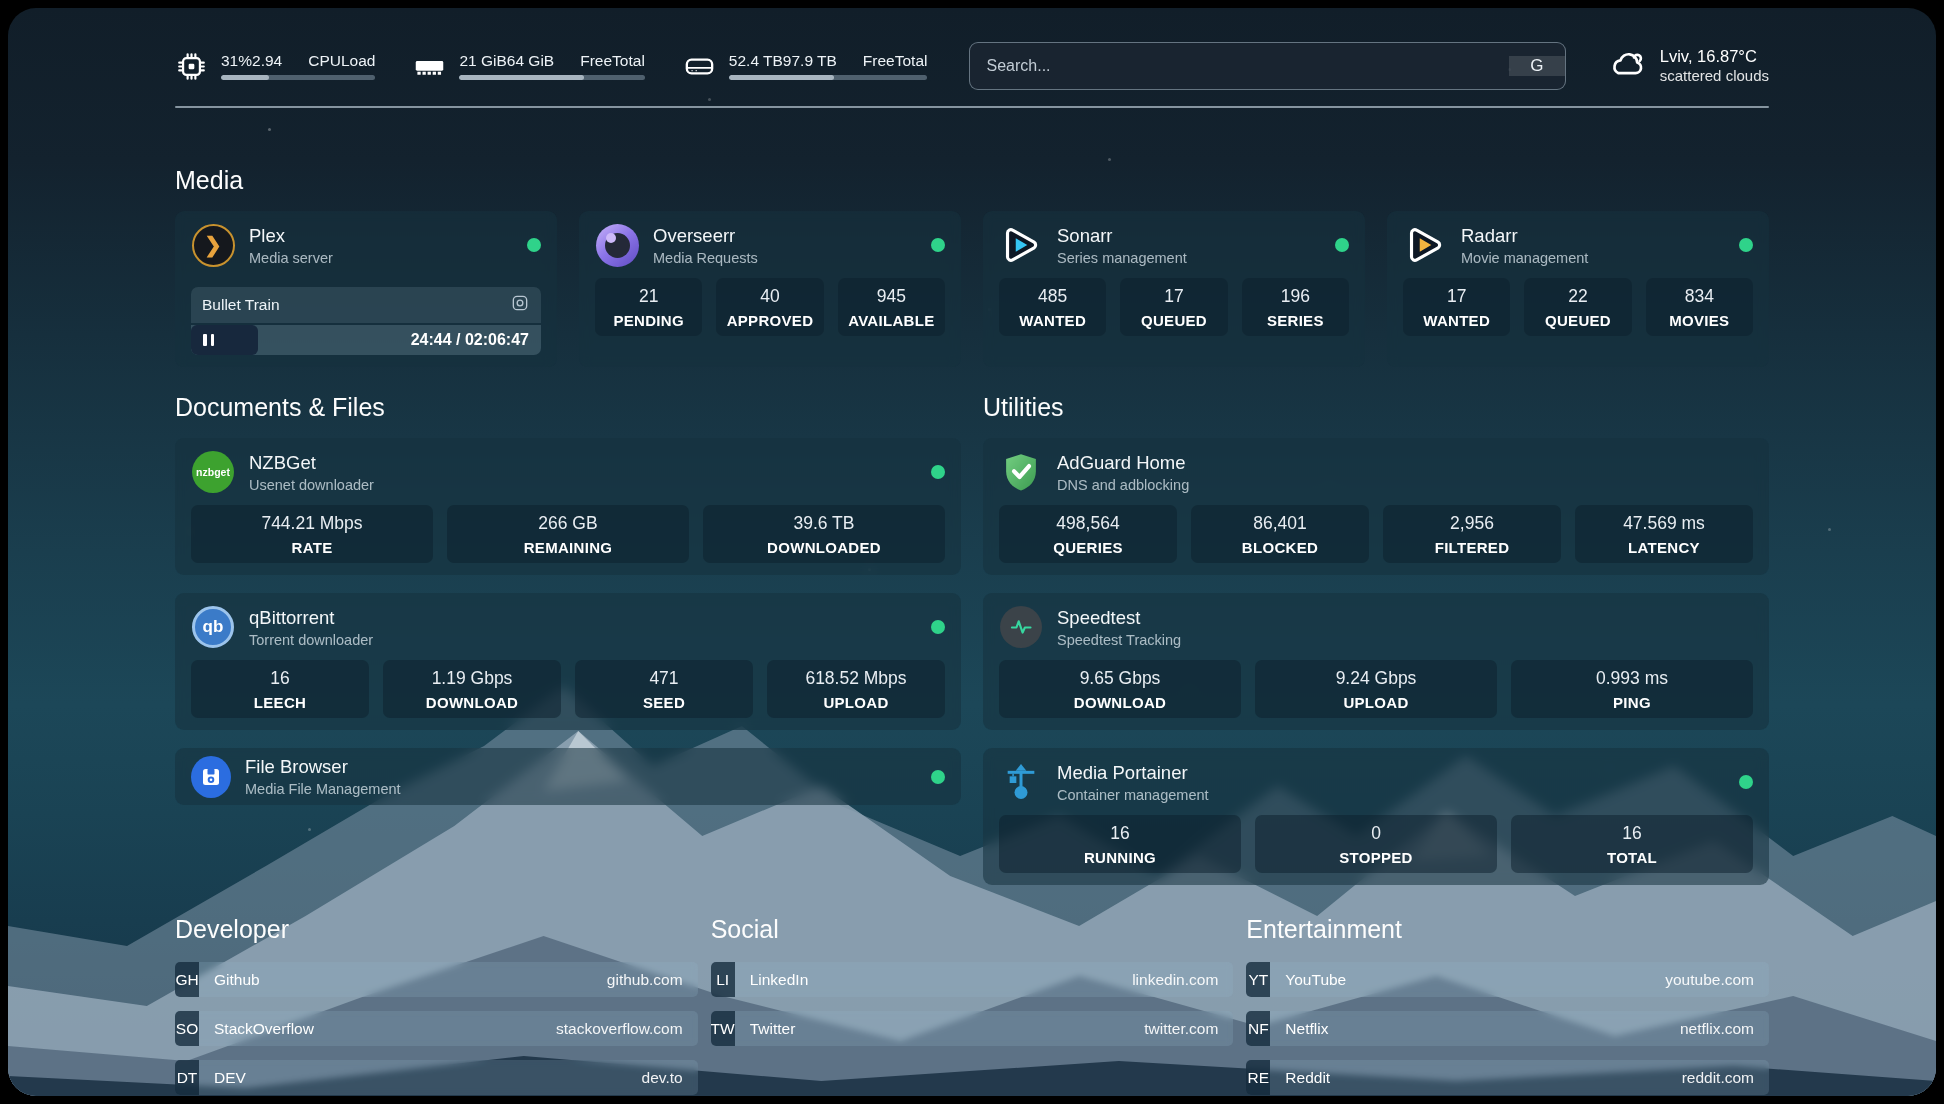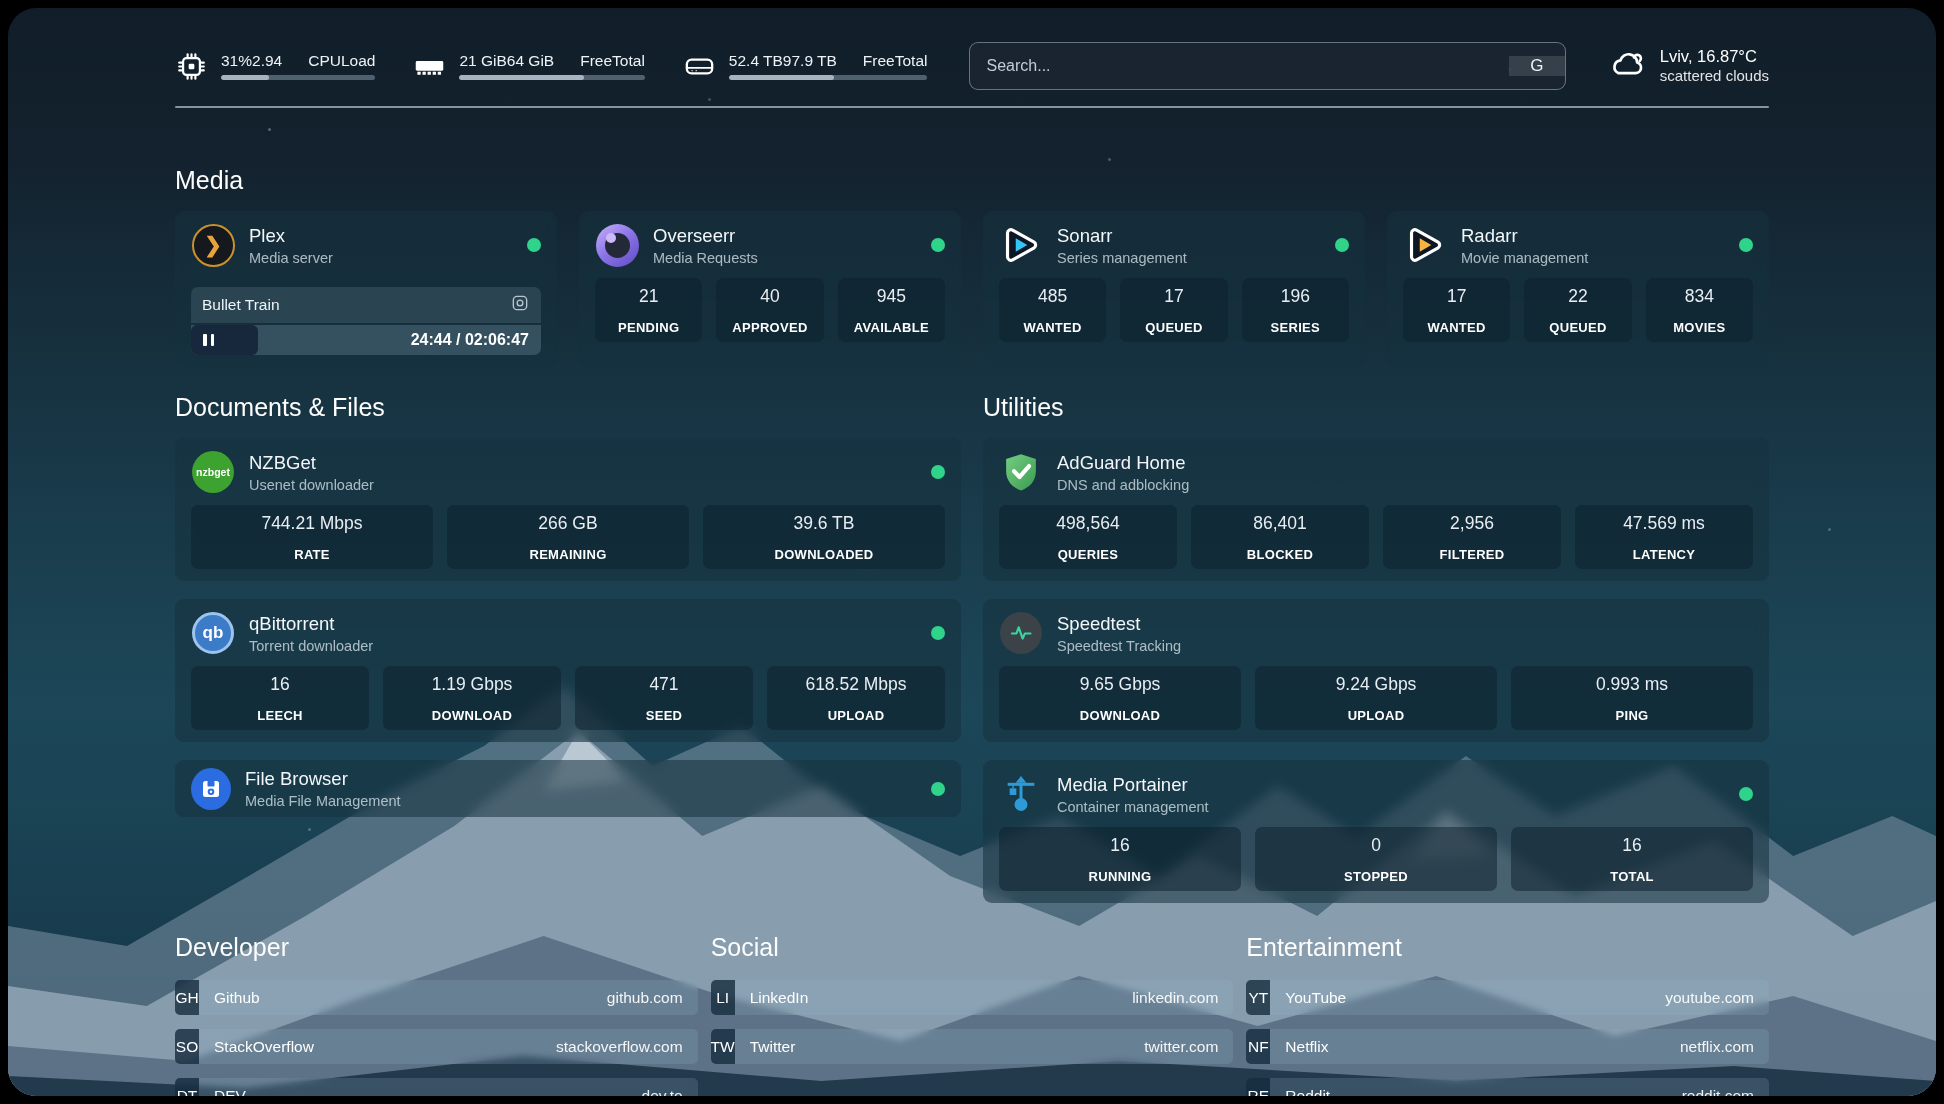--- a/index.html
+++ b/index.html
@@ -64,21 +64,21 @@
   .card-head { display: flex; align-items: center; gap: 14px; }
   .app-ic { width: 44px; height: 44px; flex: none; display: flex; align-items: center; justify-content: center; }
   .card-titles { flex: 1; min-width: 0; }
   .card-name { font-size: 18.5px; color: #f4f7f9; }
   .card-sub { font-size: 14.5px; color: rgba(222,233,240,.74); margin-top: 3px; white-space: nowrap; }
   .dot { width: 14px; height: 14px; border-radius: 50%; background: #2fd38a; flex: none; }
 
   .stat-row { display: flex; gap: 14px; margin-top: 11px; }
   .stat { flex: 1; background: rgba(12,32,44,.5); border-radius: 7px; text-align: center; padding: 8px 6px 7px; }
   .stat-v { font-size: 17.5px; color: #e9eef3; }
-  .stat-l { font-size: 13px; font-weight: 700; color: #fff; margin-top: 13px; letter-spacing: .3px; }
+  .stat-l { font-size: 15px; font-weight: 700; color: #fff; margin-top: 5px; letter-spacing: .3px; }
 
   
   .np { margin-top: 20px; background: rgba(168,198,214,.14); border-radius: 7px 7px 0 0;
     padding: 6px 11px; display: flex; align-items: center; justify-content: space-between;
     font-size: 15.5px; color: #eef4f8; }
   .plex-bar { height: 30px; margin-top: 2px; background: rgba(168,198,214,.22);
     border-radius: 0 0 7px 7px; position: relative; display: flex; align-items: center; overflow: hidden; }
   .plex-fill { position: absolute; left: 0; top: 0; bottom: 0; min-width: 66px;
     background: #17283d; border-radius: 6px; display: flex; align-items: center; padding-left: 12px; cursor: pointer; }
   .pause { display: flex; gap: 4px; }

